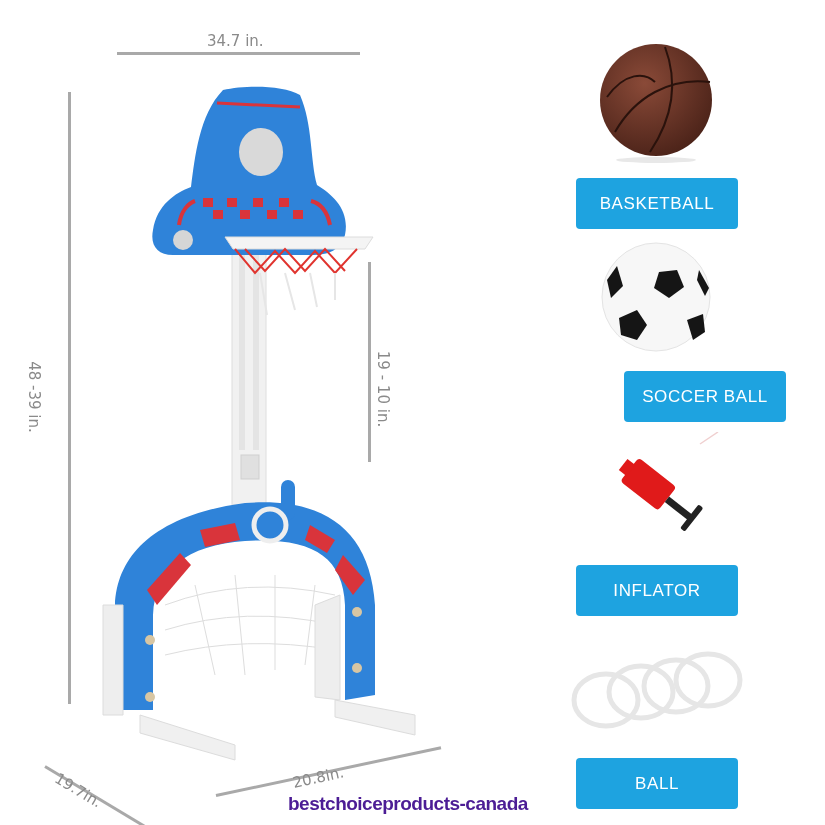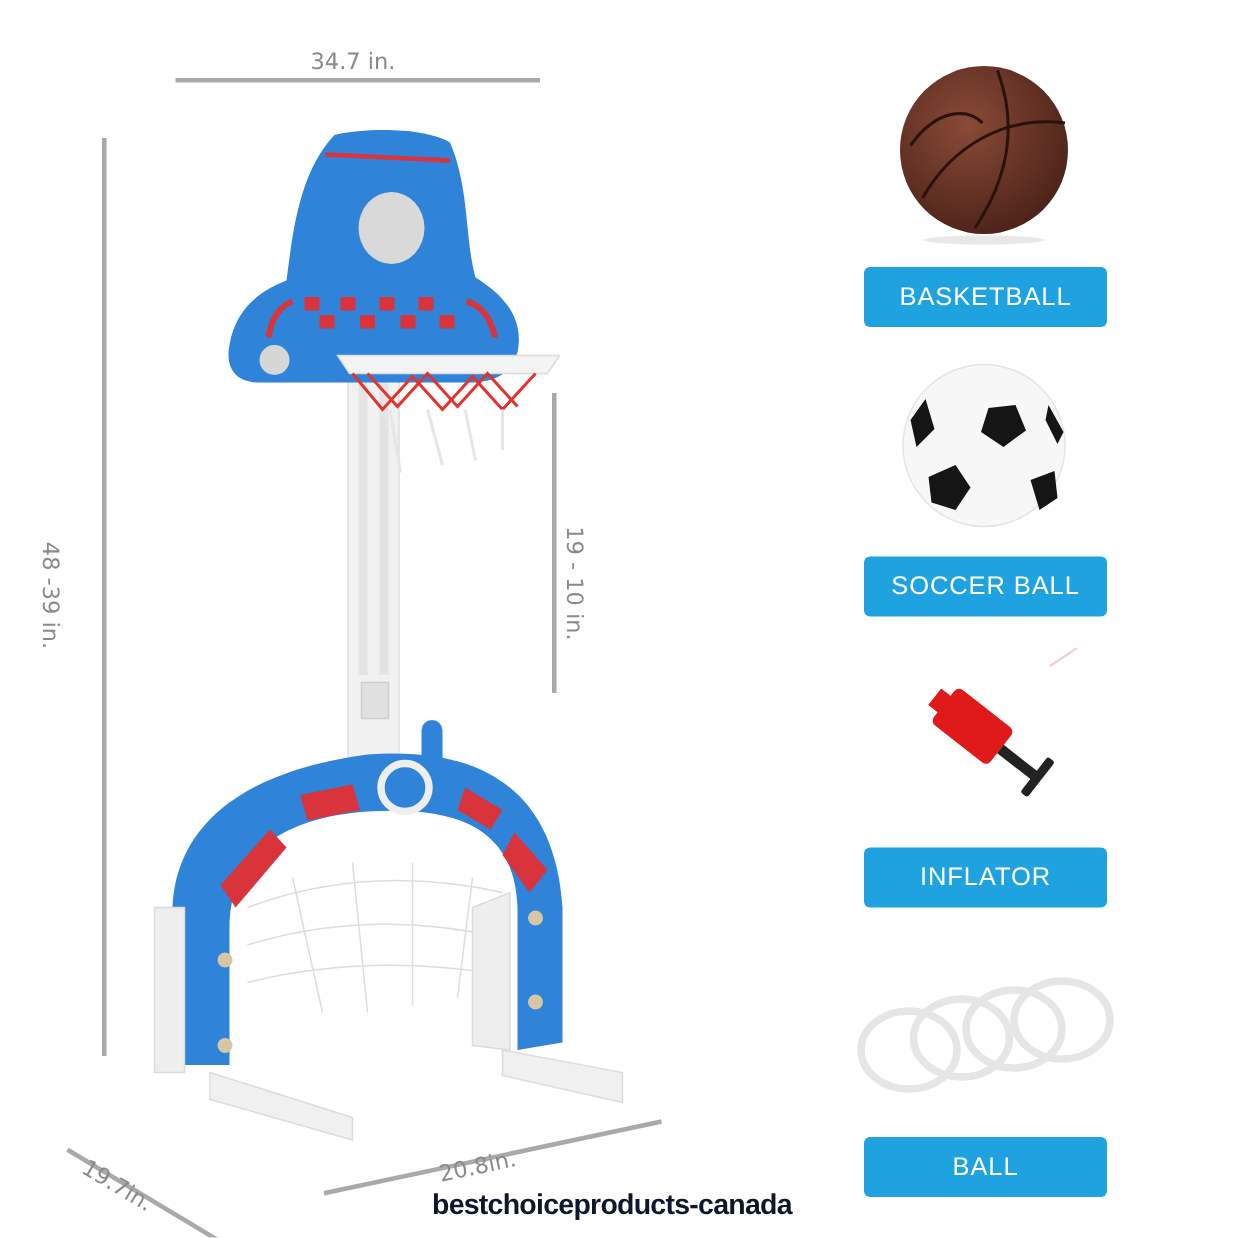--- a/index.html
+++ b/index.html
@@ -1,28 +1,28 @@
 <!DOCTYPE html>
 <html><head>
   <meta charset="utf-8">
   <style>
     html, body { margin: 0; padding: 0; background: #ffffff; }
     body { width: 825px; height: 825px; position: relative; overflow: hidden; font-family: "DejaVu Sans", sans-serif; }
     .abs { position: absolute; }
     .dim-text { color: #8a8a8a; font-size: 15px; font-family: "DejaVu Sans", sans-serif; white-space: nowrap; }
     .dim-line { background: #a9a9a9; position: absolute; }
     .label-btn {
-      position: absolute; left: 576px; width: 162px; height: 40px;
+      position: absolute; left: 576px; width: 162px; height: 51px;
       background: #1ea3e0; border-radius: 4px; color: #ffffff;
       font-family: "Liberation Sans", sans-serif; font-size: 17px; font-weight: 400;
       letter-spacing: 0.6px; display: flex; align-items: center; justify-content: center;
     }
     .watermark {
       position: absolute; left: 288px; top: 793px; font-family: "Liberation Sans", sans-serif;
-      font-size: 19px; font-weight: 700; color: #0f172a; letter-spacing: -0.5px; white-space: nowrap;
+      font-size: 19px; font-weight: 700; color: #4c1d95; letter-spacing: -0.5px; white-space: nowrap;
     }
     svg { display: block; }
   </style>
 </head>
 <body>
 
 <div class="abs dim-text" style="left:207px; top:32px;">34.7 in.</div>
 <div class="dim-line" style="left:117px; top:52px; width:243px; height:3px;"></div>
 
 <div class="dim-line" style="left:68px; top:92px; width:3px; height:612px;"></div>
@@ -128,21 +128,21 @@
 <div class="abs" style="left:599px; top:240px; width:115px; height:115px;">
   <svg width="115" height="115" viewBox="0 0 115 115">
     <circle cx="57" cy="57" r="54" fill="#f7f7f7" stroke="#e4e4e4"></circle>
     <polygon points="60,32 78,30 85,47 70,58 55,48" fill="#151515"></polygon>
     <polygon points="20,78 38,70 48,85 38,100 22,95" fill="#151515"></polygon>
     <polygon points="88,80 104,74 106,92 94,100" fill="#151515"></polygon>
     <polygon points="8,40 18,26 24,46 12,58" fill="#151515"></polygon>
     <polygon points="100,30 110,48 106,56 98,40" fill="#151515"></polygon>
   </svg>
 </div>
-<div class="label-btn" style="top:371px;">SOCCER BALL</div>
+<div class="label-btn" style="top:371px;margin-left:48px;">SOCCER BALL</div>
 
 <div class="abs" style="left:600px; top:432px; width:120px; height:120px;">
   <svg width="120" height="120" viewBox="0 0 120 120">
     <line x1="100" y1="12" x2="118" y2="0" stroke="#f0d0d0" stroke-width="1.5"></line>
     <g transform="rotate(-52 60 60)">
       <rect x="44" y="22" width="30" height="48" rx="4" fill="#e01a1a"></rect>
       <rect x="52" y="14" width="14" height="10" fill="#e01a1a"></rect>
       <rect x="55" y="70" width="7" height="30" fill="#222222"></rect>
       <rect x="44" y="98" width="30" height="6" rx="2" fill="#222222"></rect>
     </g>

